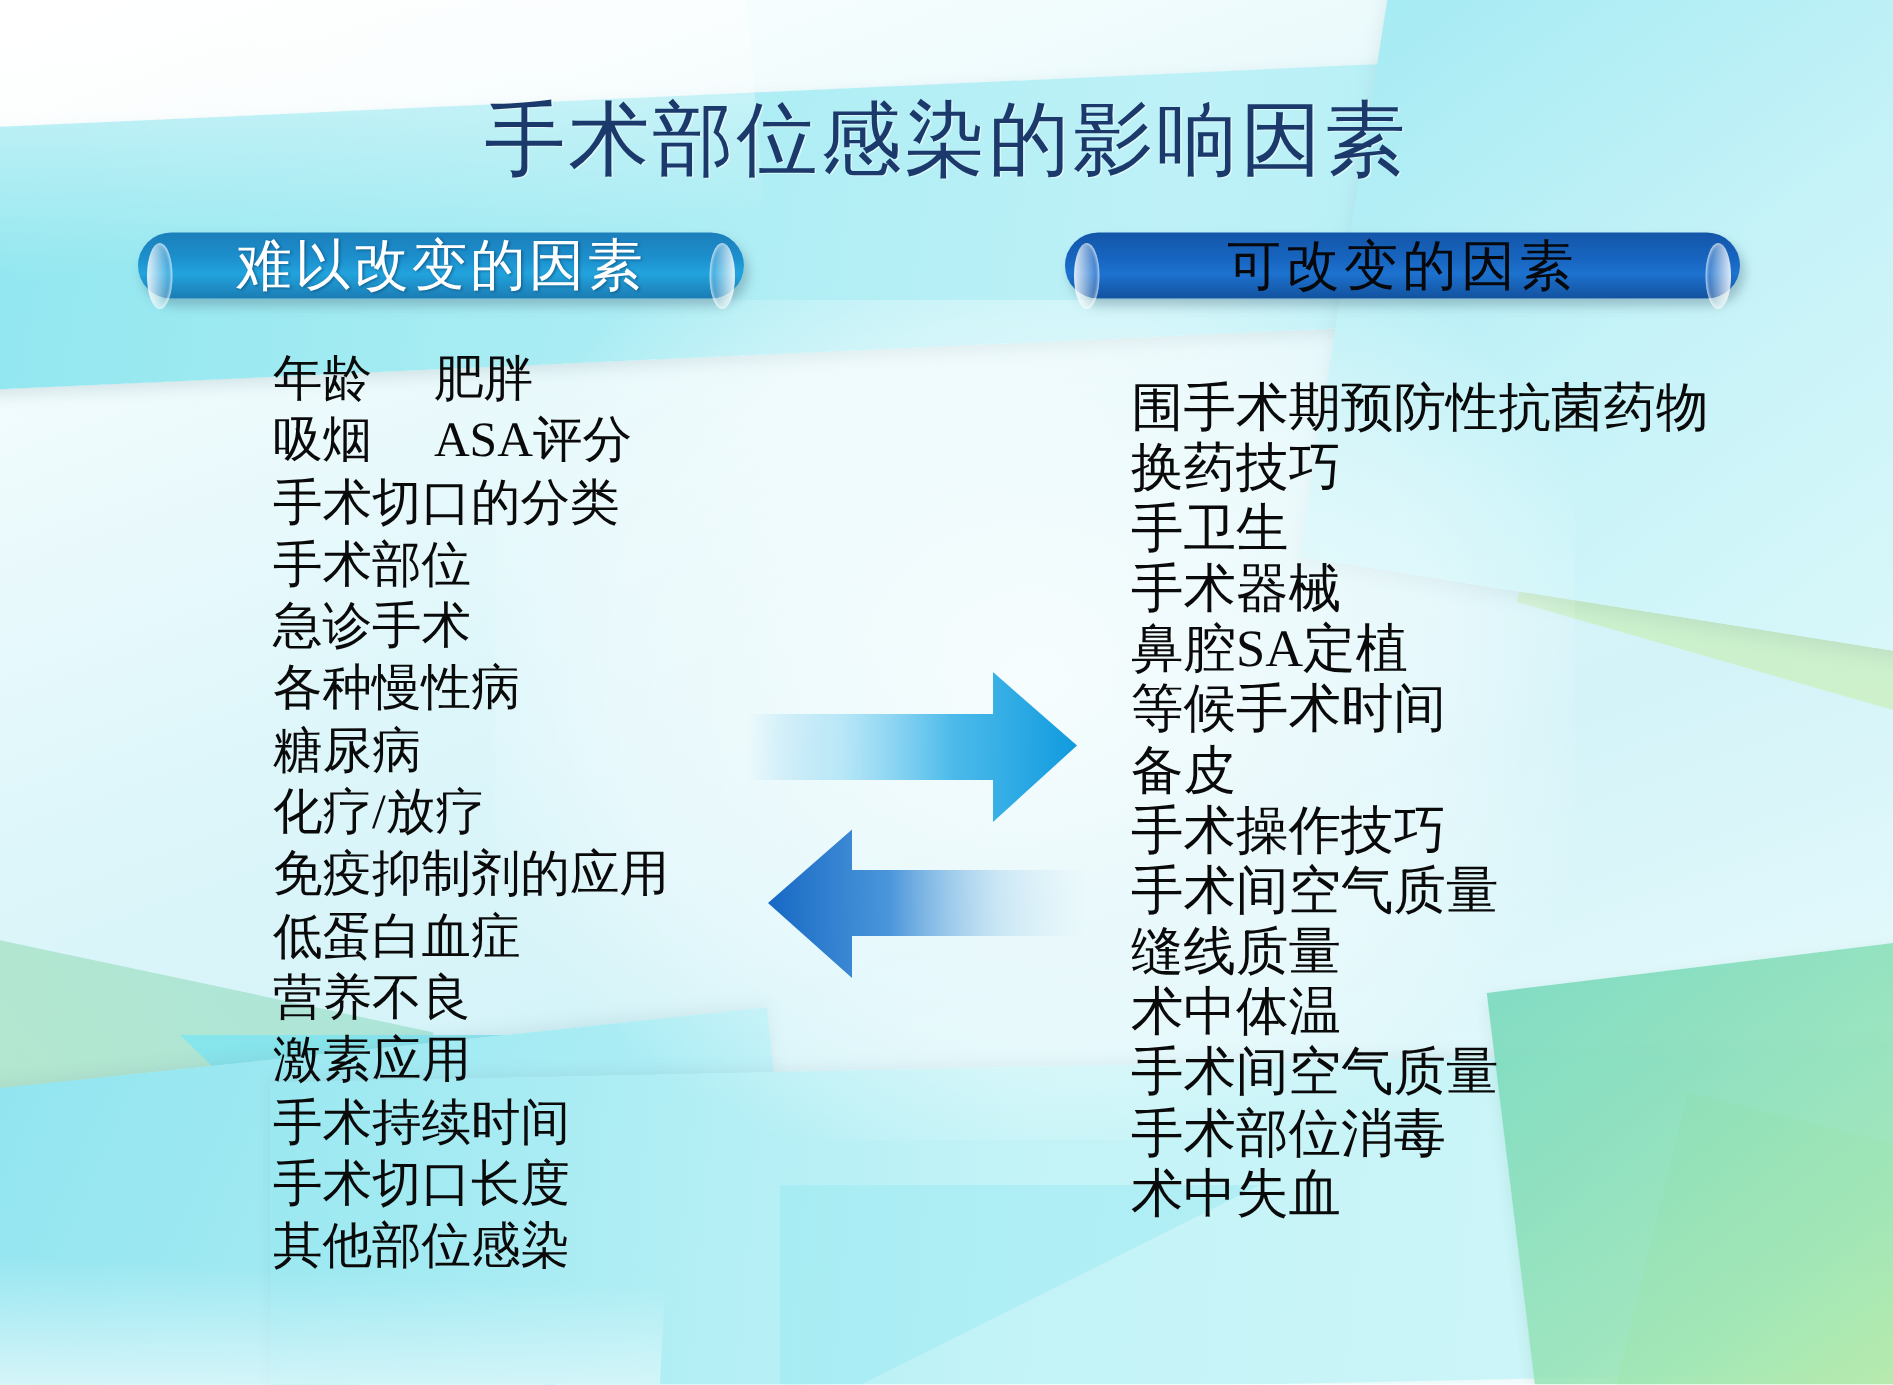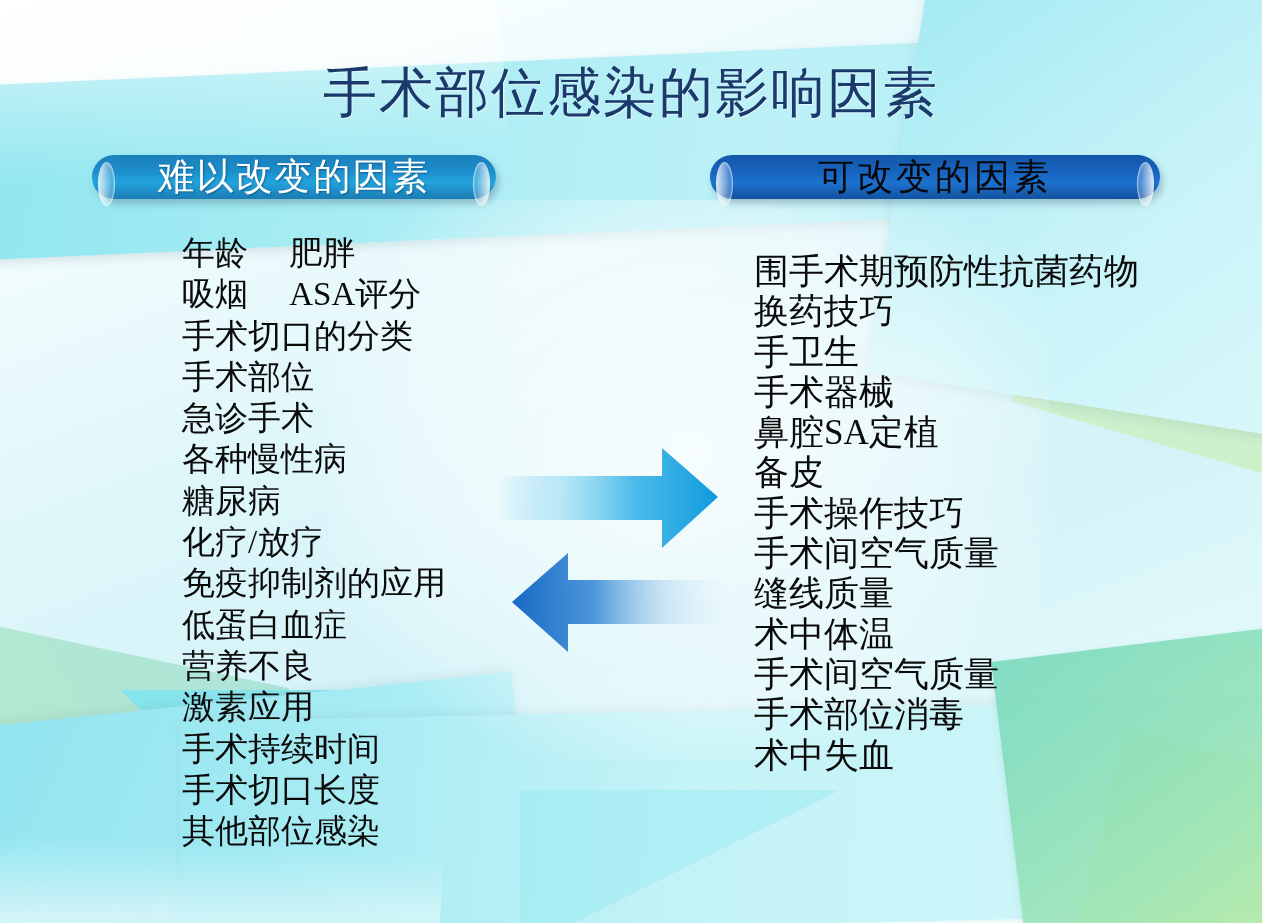--- a/index.html
+++ b/index.html
@@ -204,20 +204,21 @@
     <li>手术切口长度</li>
     <li>其他部位感染</li>
   </ul>
 
   <ul class="factor-list" id="list-right">
     <li>围手术期预防性抗菌药物</li>
     <li>换药技巧</li>
     <li>手卫生</li>
     <li>手术器械</li>
     <li>鼻腔SA定植</li>
+    <li>等候手术时间</li>
     <li>备皮</li>
     <li>手术操作技巧</li>
     <li>手术间空气质量</li>
     <li>缝线质量</li>
     <li>术中体温</li>
     <li>手术间空气质量</li>
     <li>手术部位消毒</li>
     <li>术中失血</li>
   </ul>
 

